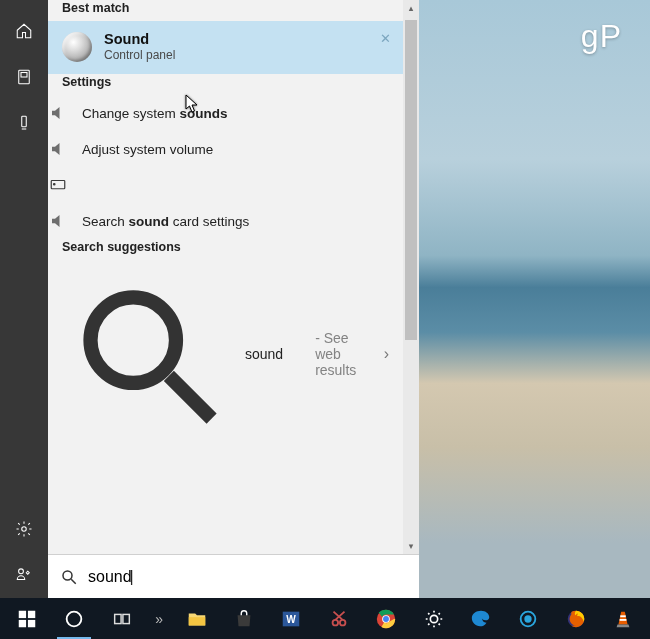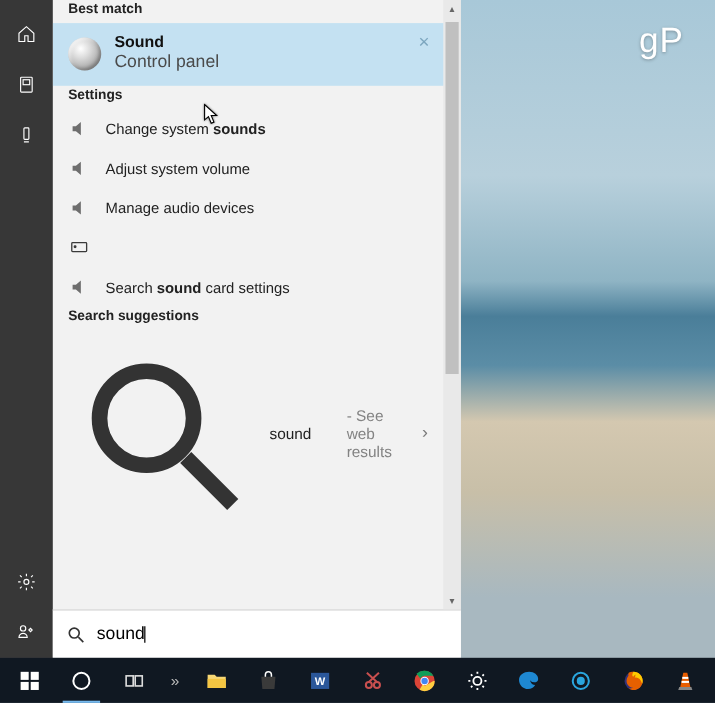--- a/index.html
+++ b/index.html
@@ -38,24 +38,24 @@
 .section-label { font-size:12.5px; font-weight:600; color:#222; padding:1px 14px 6px; }
 .best-match {
   background:#c4e1f2; padding:10px 14px 12px 14px; display:flex; align-items:center; gap:12px; position:relative;
 }
 .best-match .bm-icon {
   width:30px; height:30px; border-radius:50%;
   background: radial-gradient(circle at 38% 34%, #fff 0%, #ddd 30%, #a8a8a8 70%, #888 100%);
   box-shadow: inset -2px -2px 3px rgba(0,0,0,.25), inset 2px 2px 3px rgba(255,255,255,.6);
 }
 .best-match .bm-text .title { font-size:14.5px; font-weight:600; color:#111;}
-.best-match .bm-text .sub { font-size:16px; color:#4a4a4a; margin-top:1px;}
+.best-match .bm-text .sub { font-size:12px; color:#4a4a4a; margin-top:1px;}
 .best-match .close { position:absolute; right:12px; top:10px; color:#7ca6bf; font-size:13px;}
 
-.item { display:flex; align-items:center; gap:14px; padding:8px 14px; font-size:13.5px; color:#222; cursor:pointer;}
+.item { display:flex; align-items:center; gap:14px; padding:8px 0; font-size:13.5px; color:#222; cursor:pointer;}
 .item .it-icon { width:20px; height:20px; display:flex; align-items:center; justify-content:center; color:#444;}
 .item .it-icon svg{width:18px;height:18px;}
 .item b{font-weight:600;}
 .suggest-row { display:flex; align-items:center; gap:12px; padding:9px 14px; font-size:14px; color:#222; cursor:pointer;}
 .suggest-row .hint{color:#838383;margin-left:20px;}
 .suggest-row .chev{margin-left:auto; color:#7a7a7a; font-size:16px;}
 
 .search-box { height:44px; background:#fff; border-top:1px solid #d0d0d0; display:flex; align-items:center; padding:0 12px; gap:10px;}
 .search-box .mag{width:18px;height:18px;}
 .caret::after{content:"|"; animation:bl 1s infinite; color:#222; margin-left:-2px;}
@@ -147,28 +147,20 @@
         <div class="item">
           <span class="it-icon">
               <svg viewBox="0 0 24 24" fill="#6e6e6e">
                 <path d="M4 9v6h4l6 5V4L8 9H4z"></path>
               </svg>
             </span>
           <span><span>Adjust system volume</span><b></b><span></span></span>
         </div>
         <div class="item">
           <span class="it-icon">
-              <svg viewBox="0 0 24 24" fill="#6e6e6e">
-                <path d="M4 9v6h4l6 5V4L8 9H4z"></path>
-              </svg>
-            </span>
-          <span><span>Manage audio devices</span><b></b><span></span></span>
-        </div>
-        <div class="item">
-          <span class="it-icon">
               <svg viewBox="0 0 24 24" fill="none" stroke="#3a3a3a" stroke-width="1.6">
                 <rect x="3" y="6" width="18" height="11" rx="1"></rect>
                 <circle cx="7" cy="11" r="1" fill="#3a3a3a"></circle>
               </svg>
             </span>
         </div>
         <div class="item">
           <span class="it-icon">
               <svg viewBox="0 0 24 24" fill="#6e6e6e">
                 <path d="M4 9v6h4l6 5V4L8 9H4z"></path>

